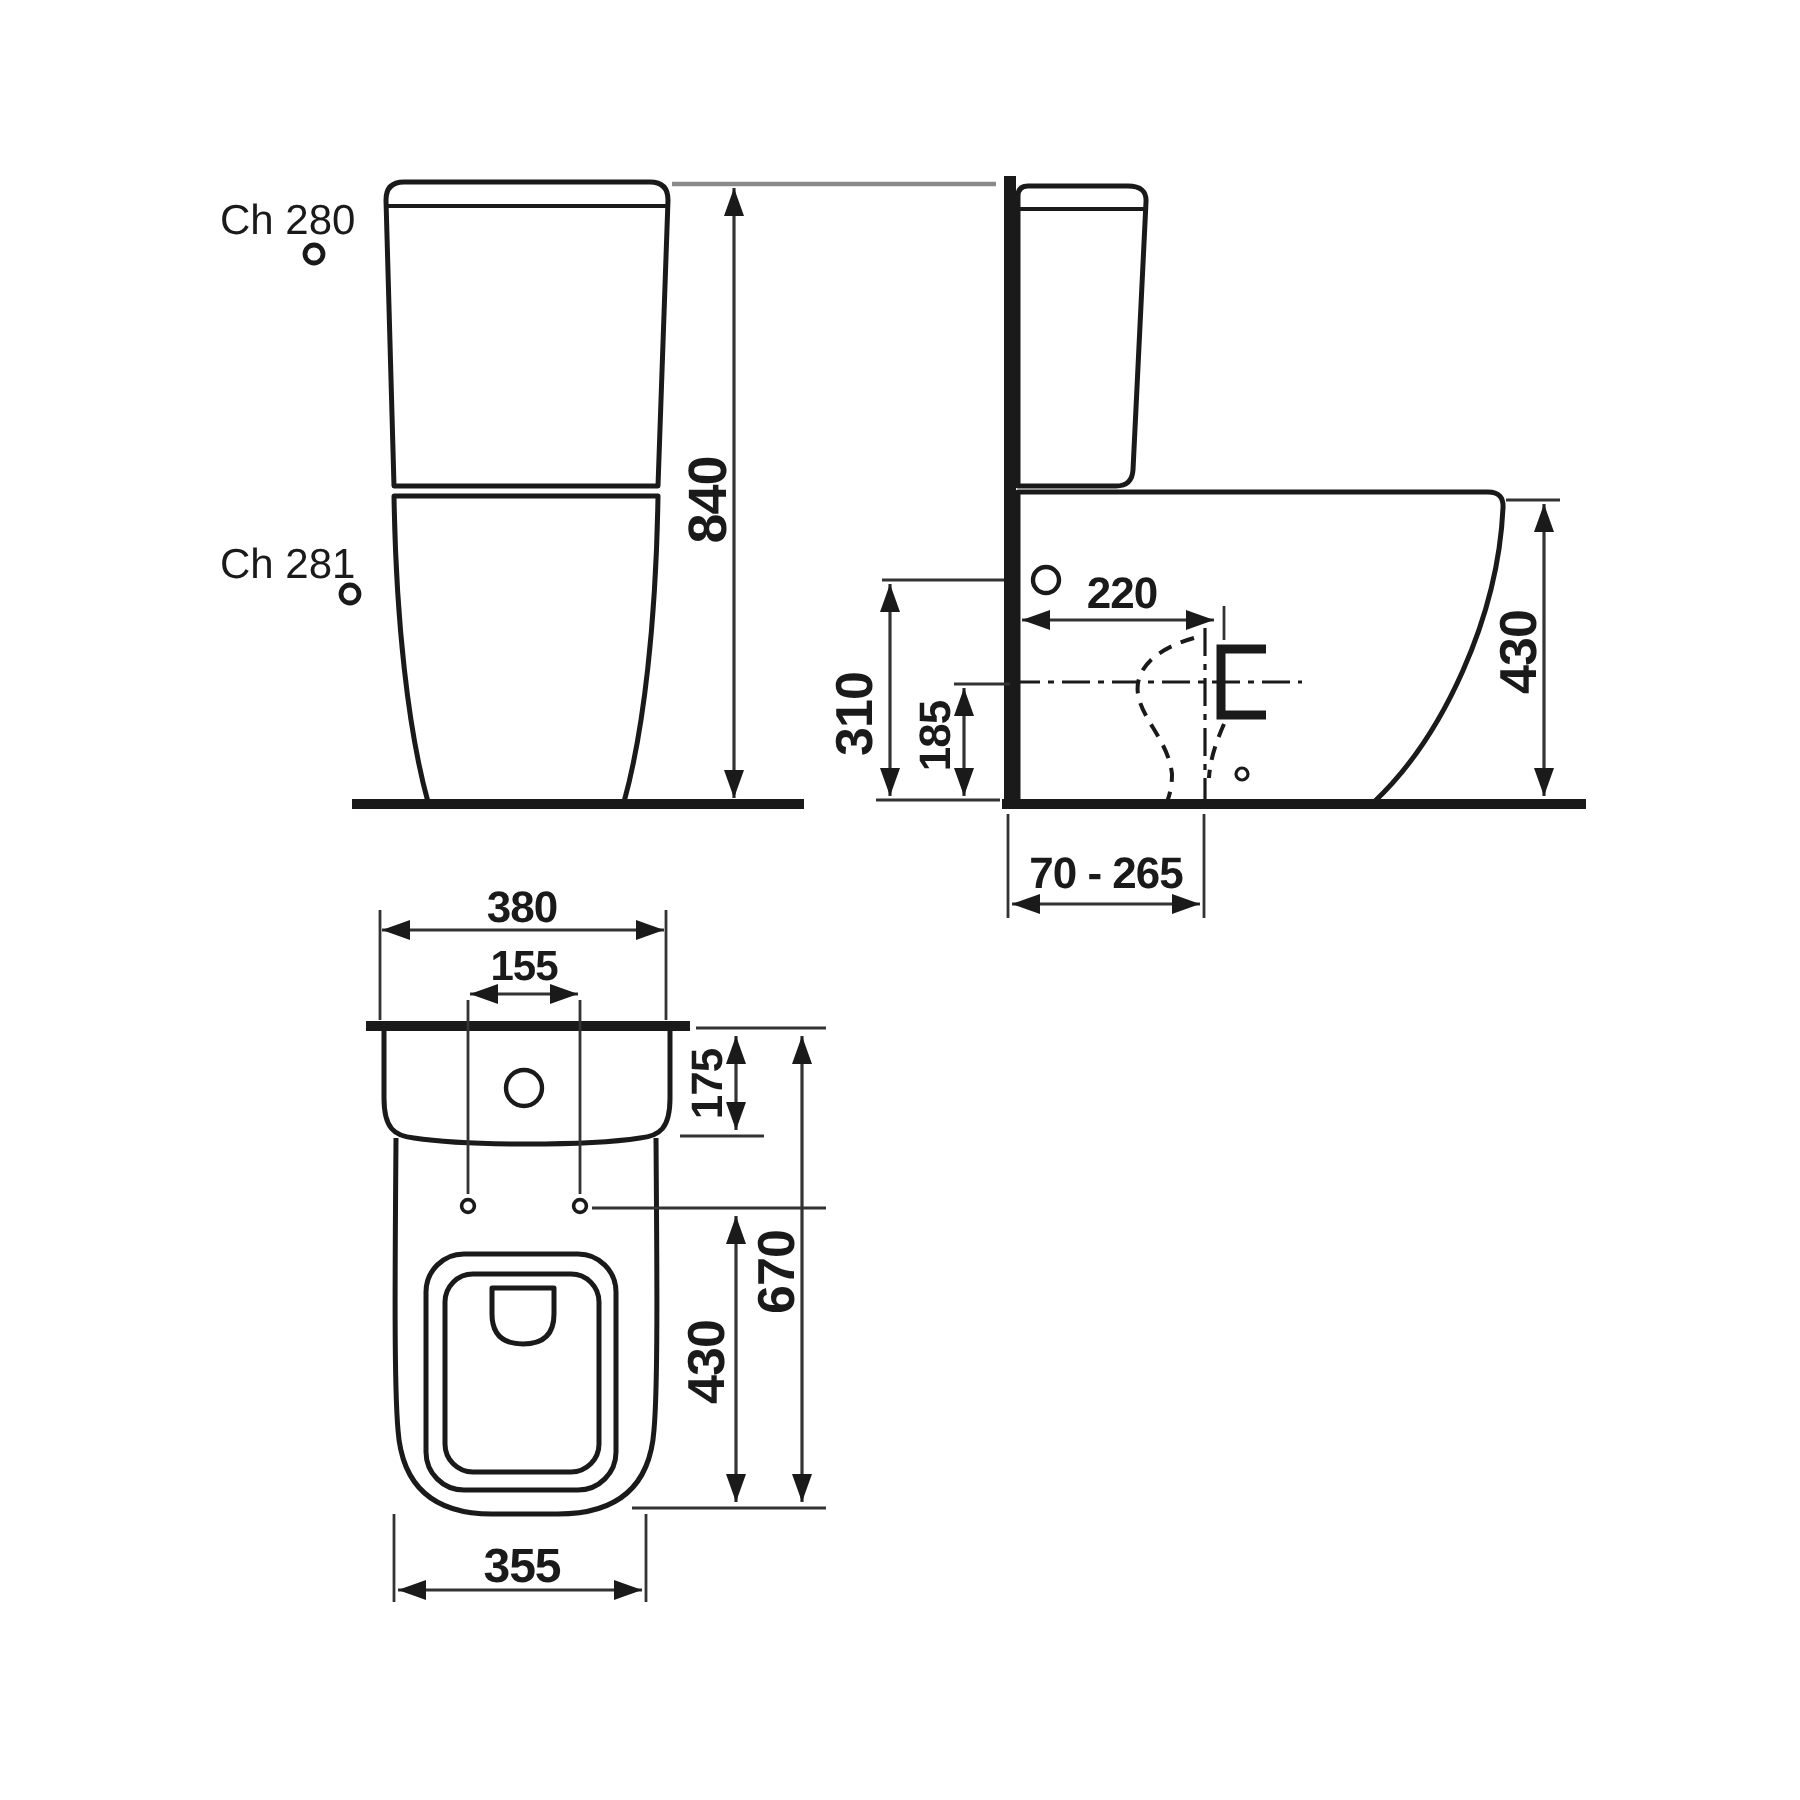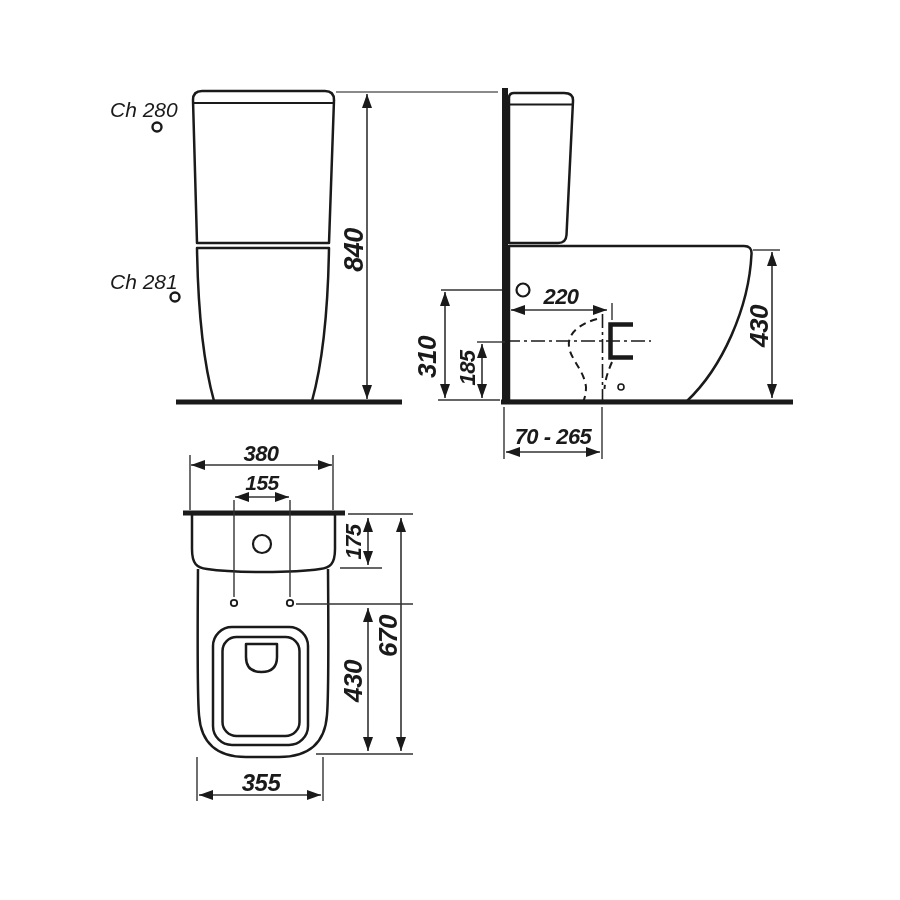--- a/index.html
+++ b/index.html
@@ -1,17 +1,17 @@
 <!DOCTYPE html>
 <html><head>
 <meta charset="utf-8">
 <style>
   html,body{margin:0;padding:0;background:#ffffff;}
   .stage{position:relative;width:900px;height:900px;background:#ffffff;overflow:hidden;
-         font-family:"Liberation Sans",sans-serif;font-style:italic;}
+         font-family:"Liberation Sans",sans-serif;}
   svg{display:block;}
   .outline{fill:#ffffff;stroke:#1a1a1a;stroke-width:2.5;stroke-linejoin:round;}
   .outline-thin{fill:none;stroke:#1a1a1a;stroke-width:2;}
   .open-outline{fill:none;stroke:#1a1a1a;stroke-width:2.5;stroke-linejoin:round;}
   .heavy{stroke:#1a1a1a;fill:none;}
   .dim-line{stroke:#333333;stroke-width:1.6;fill:none;
             marker-start:url(#arr);marker-end:url(#arr);}
   .ext{stroke:#333333;stroke-width:1.4;fill:none;}
   .ext-gray{stroke:#8a8a8a;stroke-width:2.2;fill:none;}
   .cdash{stroke:#1a1a1a;stroke-width:1.6;fill:none;stroke-dasharray:14 4 3 4;}

